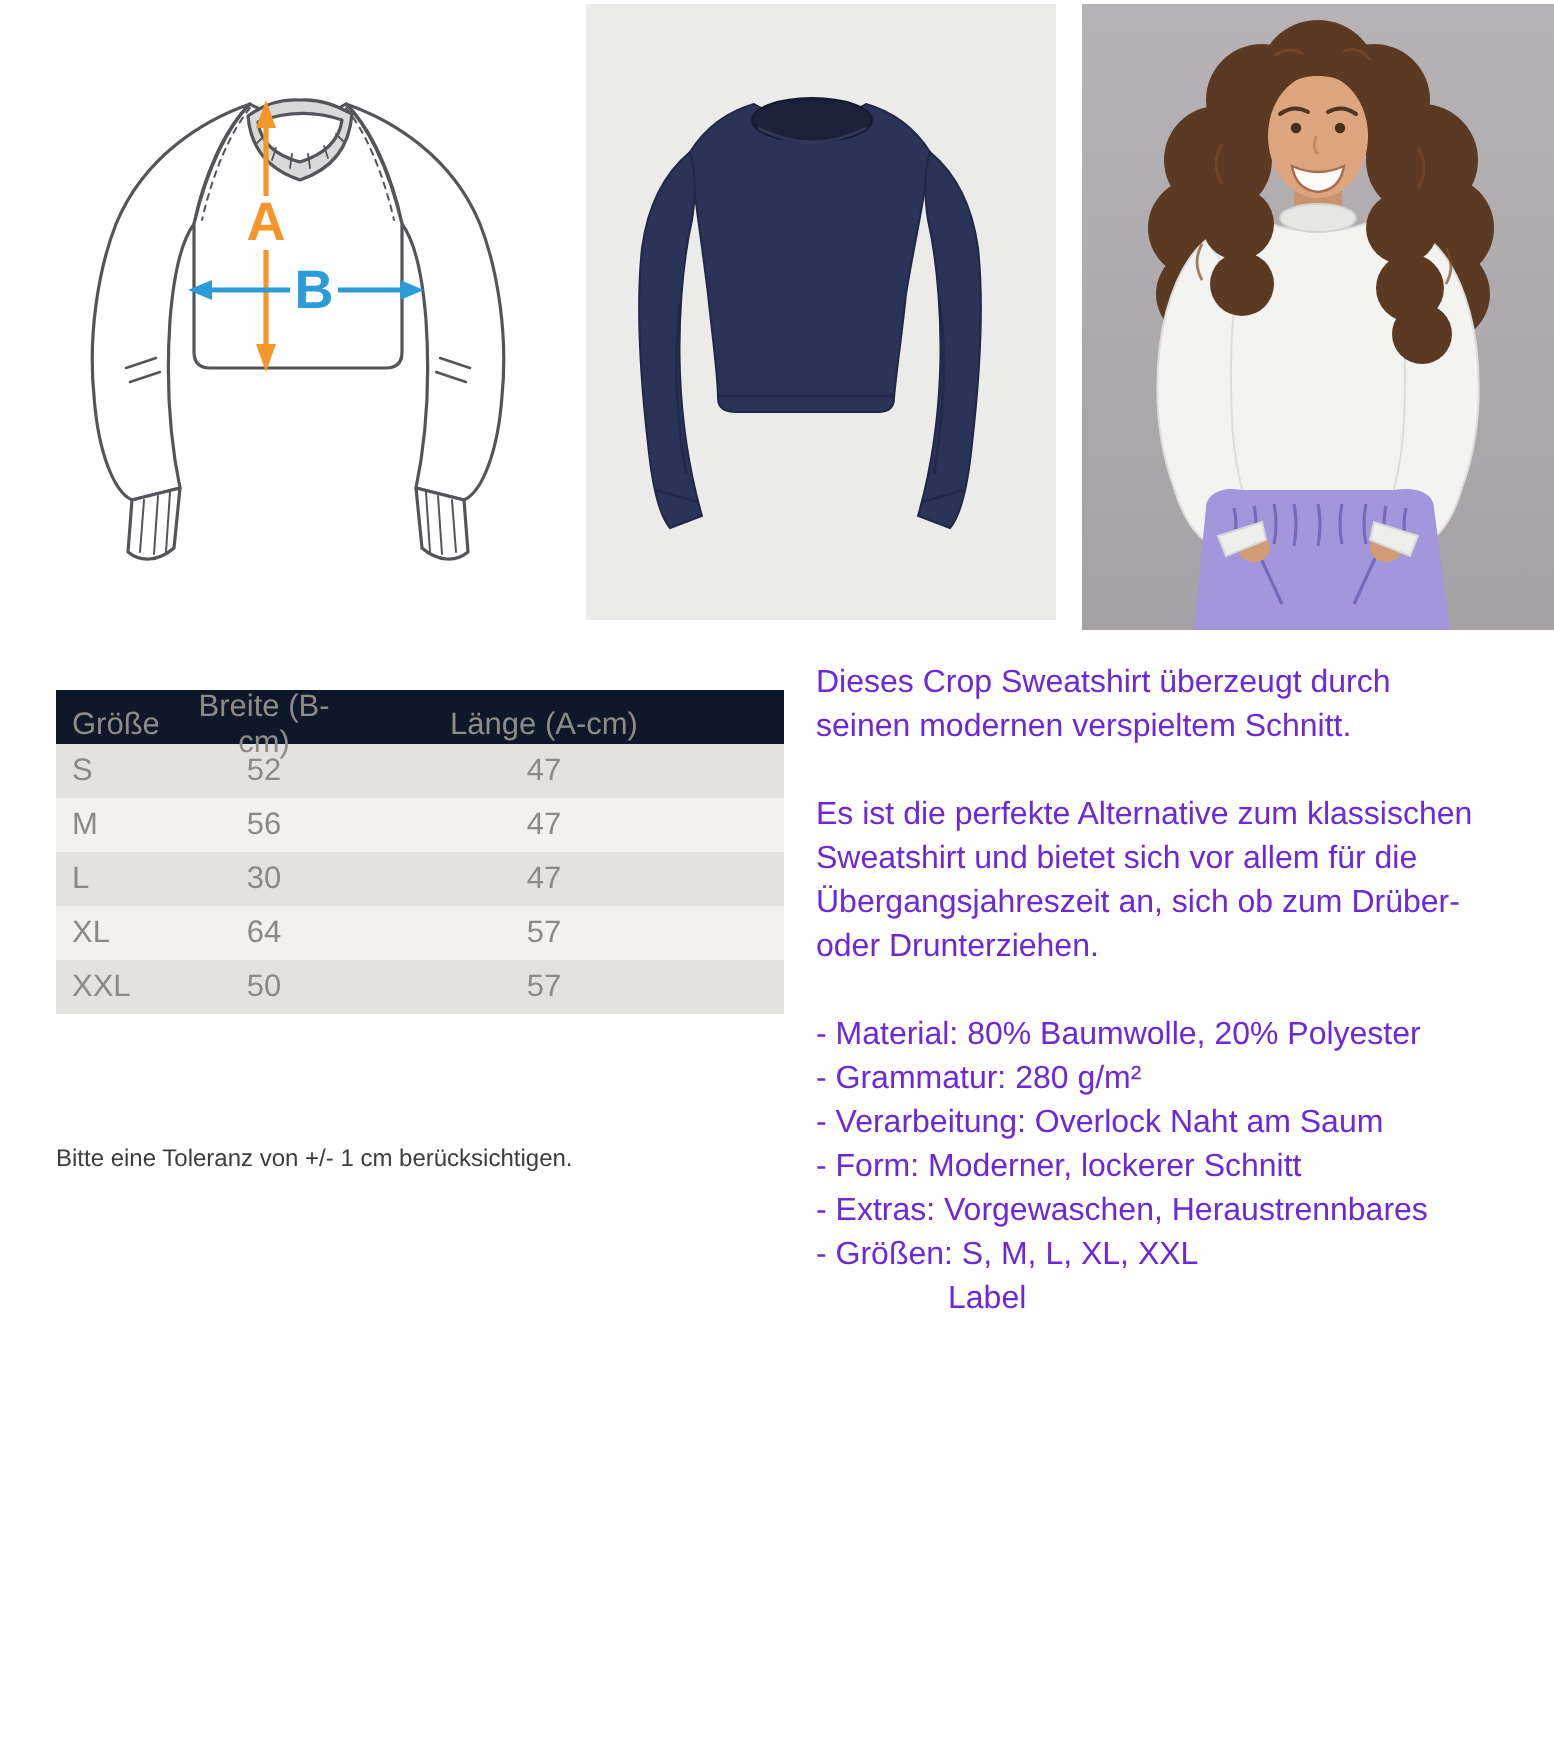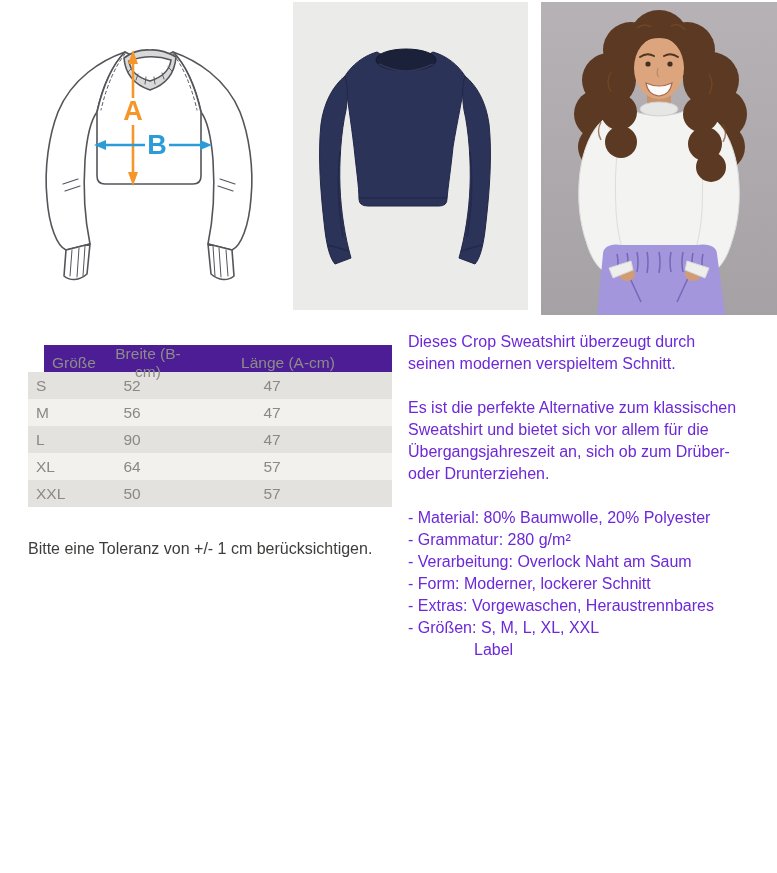--- a/index.html
+++ b/index.html
@@ -10,25 +10,25 @@
   .diagram-wrap{position:absolute;left:30px;top:20px;width:240px;height:290px;}
   .flat-wrap{position:absolute;left:293px;top:2px;width:235px;height:308px;background:#ebebe9;}
   .photo-wrap{position:absolute;left:541px;top:2px;width:236px;height:313px;}
   .diagram-wrap svg,.flat-wrap svg,.photo-wrap svg{display:block;width:100%;height:100%;}
 
   
   .size-table{position:absolute;left:28px;top:345px;width:364px;font-size:15.5px;color:#8b8984;}
   .t-row{display:grid;grid-template-columns:62px 84px 196px;height:27px;align-items:center;}
   .t-row .c0{padding-left:8px;text-align:left;}
   .t-row .c1,.t-row .c2{text-align:center;}
-  .t-head{background:#4c1d95;color:#8e8c88;margin-left:16px;}
+  .t-head{background:#0f172a;color:#8e8c88;}
   .stripe-a{background:#e4e2df;}
   .stripe-b{background:#f2f1ee;}
 
-  .tolerance{position:absolute;left:28px;top:540px;font-size:16px;color:#3e3d3b;}
+  .tolerance{position:absolute;left:28px;top:572px;font-size:12px;color:#3e3d3b;}
 
   
   .desc{position:absolute;left:408px;top:331px;width:362px;font-size:16px;line-height:22px;color:#6d28d9;}
   .desc .para{margin:0 0 22px 0;}
   .desc .line{white-space:nowrap;}
   .desc .indent{padding-left:66px;}
 </style>
 </head>
 <body>
 
@@ -210,21 +210,21 @@
       <div class="c1">52</div>
       <div class="c2">47</div>
     </div>
     <div class="t-row stripe-b">
       <div class="c0">M</div>
       <div class="c1">56</div>
       <div class="c2">47</div>
     </div>
     <div class="t-row stripe-a">
       <div class="c0">L</div>
-      <div class="c1">90</div>
+      <div class="c1">30</div>
       <div class="c2">47</div>
     </div>
     <div class="t-row stripe-b">
       <div class="c0">XL</div>
       <div class="c1">64</div>
       <div class="c2">57</div>
     </div>
     <div class="t-row stripe-a">
       <div class="c0">XXL</div>
       <div class="c1">50</div>

